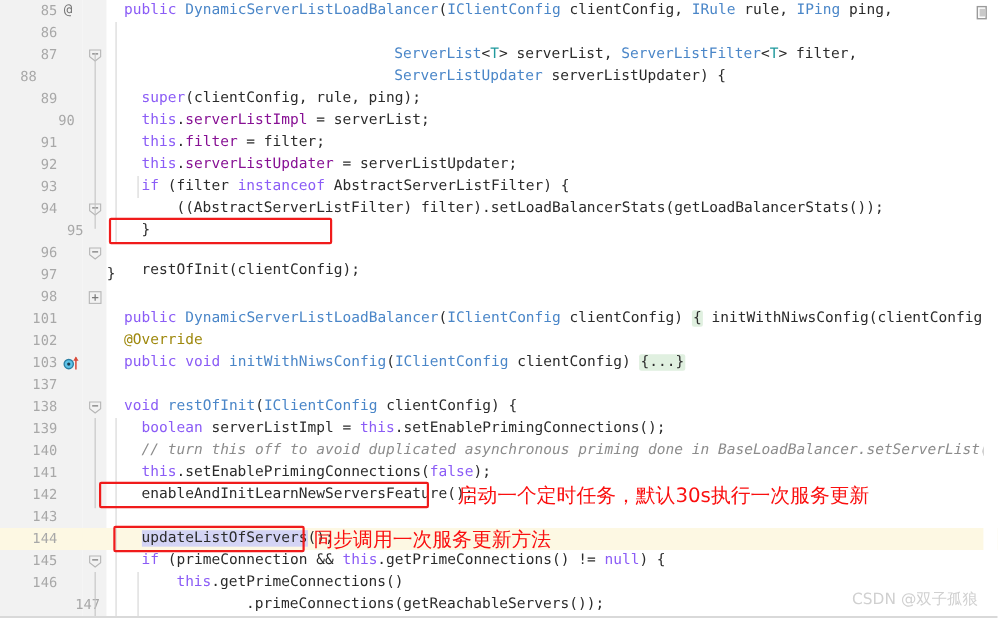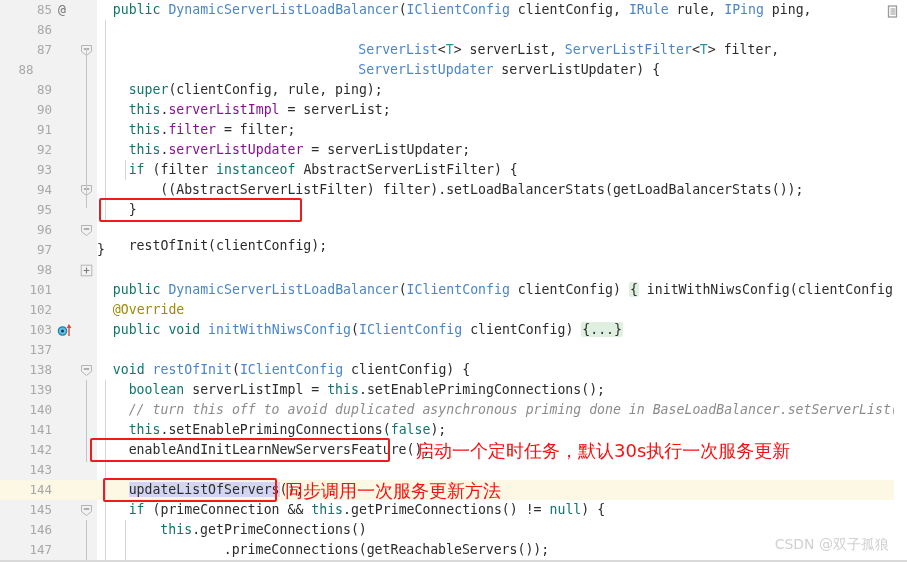--- a/index.html
+++ b/index.html
@@ -46,21 +46,21 @@
   }
   .code{
     position:absolute;left:97px;
     line-height:20px;
     font-size:13.2px;
     color:#2b2b2b;
     white-space:pre;
     font-family:"DejaVu Sans Mono","Liberation Mono",monospace;
   }
   
-  .kw{color:#0f766e;}
+  .kw{color:#8b5cf6;}
   .cls{color:#4a86c8;}
   .fld{color:#871094;}
   .anno{color:#9e880d;}
   .cmt{color:#8c8c8c;font-style:italic;}
   .gen{color:#20999d;}
   .pln{color:#2b2b2b;}
   .fold-chip{
     background:#e0f0e0;
     color:#2b2b2b;
     border-radius:2px;
@@ -149,37 +149,37 @@
         <svg width="13" height="13" viewBox="0 0 13 13">
           <path d="M1.5 1.5 H11.5 V7.5 L6.5 11.5 L1.5 7.5 Z" fill="#f2f2f2" stroke="#b5b5b5" stroke-width="1"></path>
           <path d="M3.8 5 H9.2" stroke="#7a7a7a" stroke-width="1.1"></path>
         </svg>
       </div>
       <div class="code" style="top: 40px; left: 358.36px;"><span class="cls">ServerList</span><span class="pln">&lt;</span><span class="gen">T</span><span class="pln">&gt; serverList, </span><span class="cls">ServerListFilter</span><span class="pln">&lt;</span><span class="gen">T</span><span class="pln">&gt; filter,</span></div>
       <div class="ln" style="top: 60px; text-align: center;">88</div>
       <div class="code" style="top: 60px; left: 358.36px;"><span class="cls">ServerListUpdater</span><span class="pln"> serverListUpdater) {</span></div>
       <div class="ln" style="top: 80px;">89</div>
       <div class="code" style="top: 80px; left: 128.68px;"><span class="kw">super</span><span class="pln">(clientConfig, rule, ping);</span></div>
-      <div class="ln" style="top: 100px;">90</div>
+      <div class="ln" style="top: 100px; padding-left: 16px;">90</div>
       <div class="code" style="top: 100px; left: 128.68px;"><span class="kw">this</span><span class="pln">.</span><span class="fld">serverListImpl</span><span class="pln"> = serverList;</span></div>
       <div class="ln" style="top: 120px;">91</div>
       <div class="code" style="top: 120px; left: 128.68px;"><span class="kw">this</span><span class="pln">.</span><span class="fld">filter</span><span class="pln"> = filter;</span></div>
       <div class="ln" style="top: 140px;">92</div>
       <div class="code" style="top: 140px; left: 128.68px;"><span class="kw">this</span><span class="pln">.</span><span class="fld">serverListUpdater</span><span class="pln"> = serverListUpdater;</span></div>
       <div class="ln" style="top: 160px;">93</div>
       <div class="code" style="top: 160px; left: 128.68px;"><span class="kw">if</span><span class="pln"> (filter </span><span class="kw">instanceof</span><span class="pln"> AbstractServerListFilter) {</span></div>
       <div class="ln" style="top: 180px;">94</div>
       <div class="fold-h" style="top: 184px;">
         <svg width="13" height="13" viewBox="0 0 13 13">
           <path d="M1.5 1.5 H11.5 V7.5 L6.5 11.5 L1.5 7.5 Z" fill="#f2f2f2" stroke="#b5b5b5" stroke-width="1"></path>
           <path d="M3.8 5 H9.2" stroke="#7a7a7a" stroke-width="1.1"></path>
         </svg>
       </div>
       <div class="code" style="top: 180px; left: 160.36px;"><span class="pln">((AbstractServerListFilter) filter).setLoadBalancerStats(getLoadBalancerStats());</span></div>
-      <div class="ln" style="top: 200px;">95</div>
+      <div class="ln" style="top: 200px; margin-left: 24px;">95</div>
       <div class="code" style="top: 200px; left: 128.68px;"><span class="pln">}</span></div>
       <div class="ln" style="top: 220px;">96</div>
       <div class="fold-h" style="top: 224px;">
         <svg width="13" height="13" viewBox="0 0 13 13">
           <path d="M1.5 1.5 H11.5 V7.5 L6.5 11.5 L1.5 7.5 Z" fill="#f2f2f2" stroke="#b5b5b5" stroke-width="1"></path>
           <path d="M3.8 5 H9.2" stroke="#7a7a7a" stroke-width="1.1"></path>
         </svg>
       </div>
       <div class="code" style="top: 236px; left: 128.68px;"><span class="pln">restOfInit(clientConfig);</span></div>
       <div class="ln" style="top: 240px;">97</div>
@@ -226,21 +226,21 @@
       <div class="ln" style="top: 500px;">145</div>
       <div class="fold-h" style="top: 504px;">
         <svg width="13" height="13" viewBox="0 0 13 13">
           <path d="M1.5 1.5 H11.5 V7.5 L6.5 11.5 L1.5 7.5 Z" fill="#f2f2f2" stroke="#b5b5b5" stroke-width="1"></path>
           <path d="M3.8 5 H9.2" stroke="#7a7a7a" stroke-width="1.1"></path>
         </svg>
       </div>
       <div class="code" style="top: 500px; left: 128.68px;"><span class="kw">if</span><span class="pln"> (primeConnection &amp;&amp; </span><span class="kw">this</span><span class="pln">.getPrimeConnections() != </span><span class="kw">null</span><span class="pln">) {</span></div>
       <div class="ln" style="top: 520px;">146</div>
       <div class="code" style="top: 520px; left: 160.36px;"><span class="kw">this</span><span class="pln">.getPrimeConnections()</span></div>
-      <div class="ln" style="top: 540px;">147</div>
+      <div class="ln" style="top: 540px; margin-left: 39px;">147</div>
       <div class="code" style="top: 540px; left: 223.72px;"><span class="pln">.primeConnections(getReachableServers());</span></div>
     </div>
 
   <div class="iguide" style="left:105px;top:20px;height:200px;"></div>
   <div class="iguide" style="left:125px;top:160px;height:20px;"></div>
   <div class="iguide" style="left:105px;top:380px;height:182px;"></div>
   <div class="iguide" style="left:125px;top:520px;height:42px;"></div>
 
   <div class="fold-line" style="top:48px;height:160px;"></div>
   <div class="fold-line" style="top:380px;height:82px;"></div>

